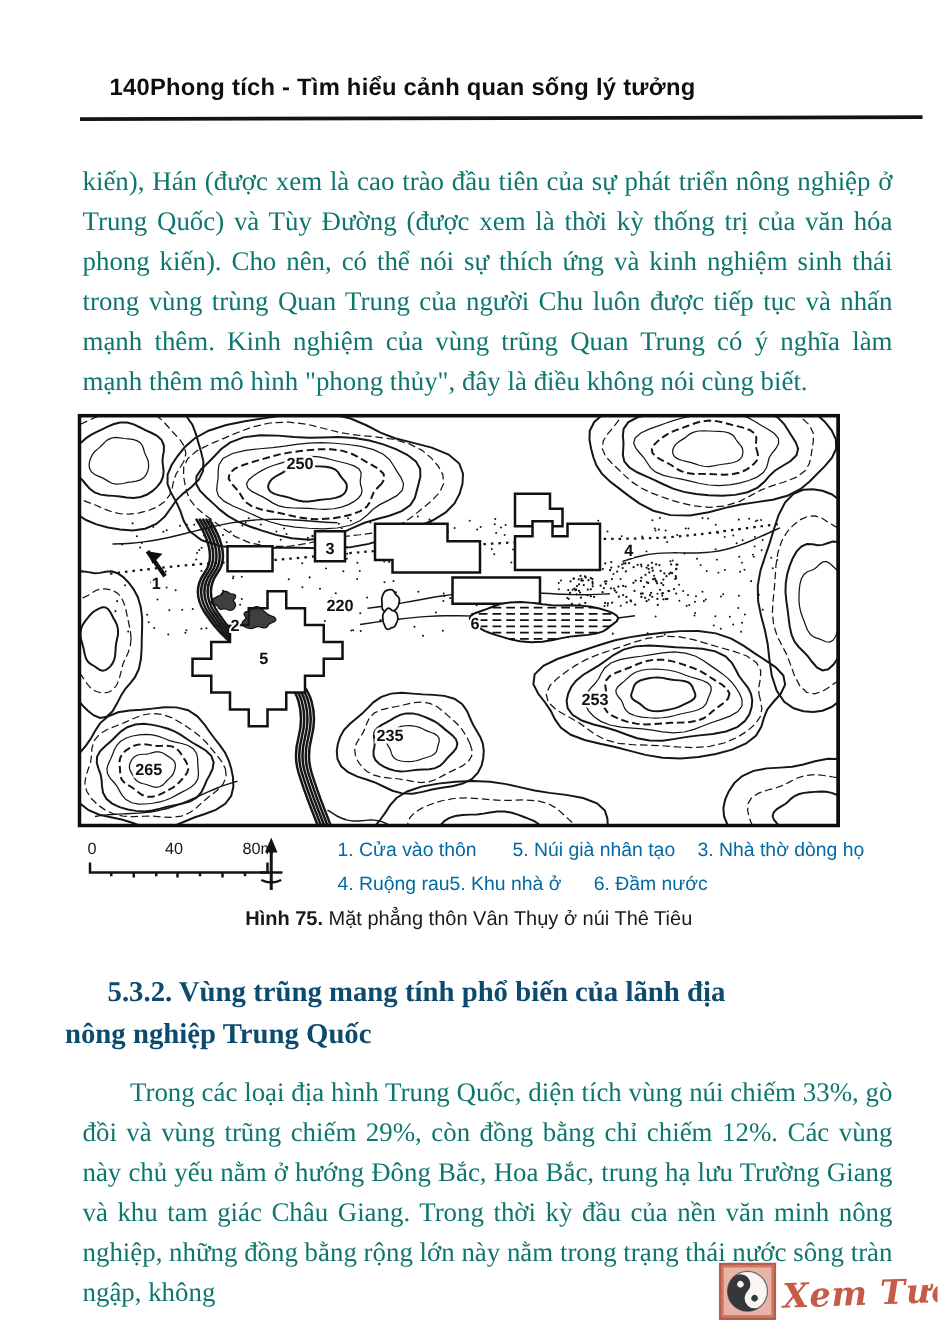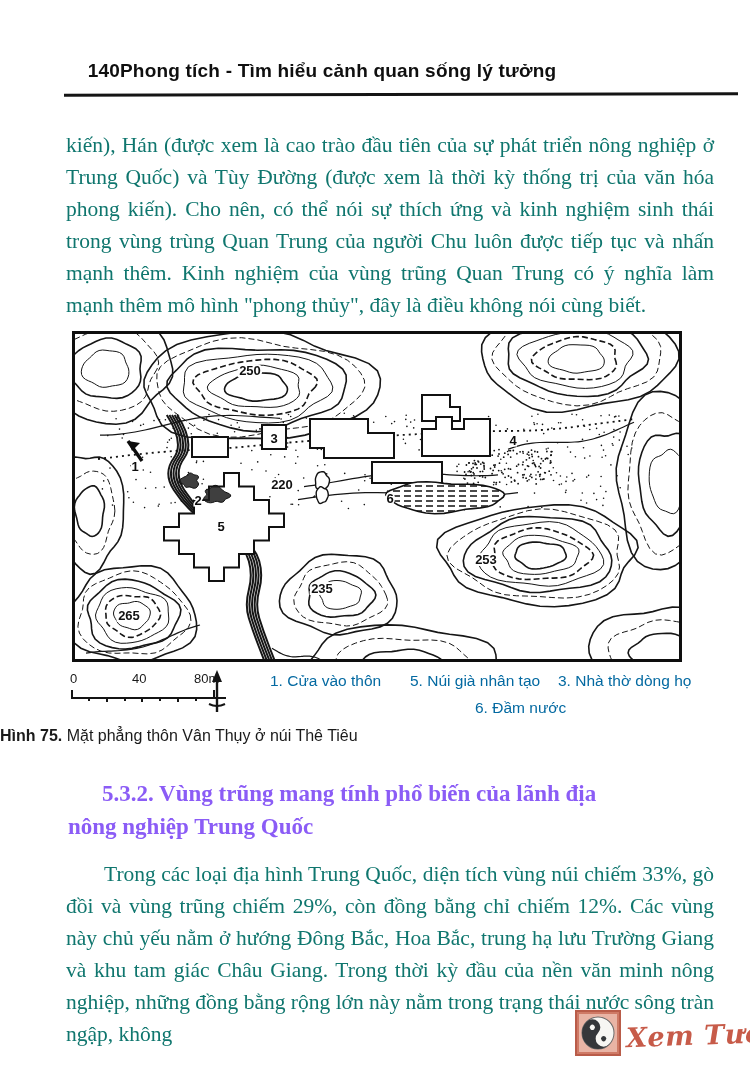--- a/index.html
+++ b/index.html
@@ -11,33 +11,33 @@
   .header{
     position:absolute;left:66px;top:60px;width:672px;
     font-family:"Liberation Sans",sans-serif;font-weight:bold;font-size:19px;color:#0f0f0f;
     letter-spacing:.2px;white-space:nowrap;
   }
   .pageno{display:inline-block;width:54px;text-align:right;}
   .rule{position:absolute;left:64px;top:93px;width:674px;height:3px;background:#141414;transform:rotate(-.12deg);}
   .para{position:absolute;left:66px;width:648px;font-size:21.5px;line-height:32px;text-align:justify;color:#0f766e;}
   .p1{top:107px;}
   .p2{top:836px;text-indent:38px;}
-  .mapbox{position:absolute;left:72px;top:331px;width:610px;height:358px;}
+  .mapbox{position:absolute;left:62px;top:331px;width:610px;height:358px;}
   .mapbox svg{display:block;}
   .underrow{position:absolute;left:62px;top:668px;width:680px;height:58px;}
   .scalebar{position:absolute;left:4px;top:2px;}
   .northarrow{position:absolute;left:142px;top:0px;}
   .legend{position:absolute;left:208px;top:4px;width:470px;height:54px;
     font-family:"Liberation Sans",sans-serif;font-size:15.5px;color:#0369a1;}
   .legend .li{position:absolute;white-space:nowrap;}
   .scaletext{font-family:"Liberation Sans",sans-serif;font-size:13px;fill:#191919;}
-  .caption{position:absolute;left:0;top:727px;width:750px;text-align:left;
+  .caption{position:absolute;left:0;top:727px;width:750px;text-align:center;
     font-family:"Liberation Sans",sans-serif;font-size:16px;color:#1a1a1a;}
   .caption b{font-weight:bold;}
-  .heading{position:absolute;left:68px;top:758px;width:660px;font-weight:bold;font-size:23px;line-height:33px;color:#8b5cf6;}
+  .heading{position:absolute;left:52px;top:758px;width:660px;font-weight:bold;font-size:23px;line-height:33px;color:#0c4a6e;}
   .heading .h-l1{margin-left:34px;}
   .heading .h-l2{}
   .watermark{position:absolute;left:575px;top:1010px;display:flex;align-items:center;gap:5px;}
   .wm-text{font-family:"DejaVu Serif",serif;font-style:italic;font-weight:bold;
     font-size:27px;color:#c75b49;transform:rotate(-2deg);letter-spacing:.5px;white-space:nowrap;}
   
   .ctr{fill:none;stroke:#161616;}
   .bldg{fill:#ffffff;stroke:#111;stroke-width:2;}
   .elev{font-family:"Liberation Sans",sans-serif;font-size:13px;font-weight:bold;fill:#111;
     paint-order:stroke;stroke:#fff;stroke-width:4px;text-anchor:middle;}
@@ -617,20 +617,21 @@
   <svg class="northarrow" width="26" height="50" viewBox="0 0 26 50">
     <polygon points="13,2 8,14 18,14" fill="#141414"></polygon>
     <line x1="13" y1="8" x2="13" y2="44" stroke="#141414" stroke-width="2.4"></line>
     <line x1="4" y1="30" x2="22" y2="30" stroke="#141414" stroke-width="2"></line>
     <path d="M5,36 Q13,40 21,36" fill="none" stroke="#141414" stroke-width="2"></path>
   </svg>
   <div class="legend">
     <span class="li" style="left:0;top:0">1. Cửa vào thôn</span>
     <span class="li" style="left:140px;top:0">5. Núi già nhân tạo</span>
     <span class="li" style="left:288px;top:0">3. Nhà thờ dòng họ</span>
+    <span class="li" style="left:0;top:27px">4. Ruộng rau5. Khu nhà ở</span>
     <span class="li" style="left:205px;top:27px">6. Đầm nước</span>
   </div>
 </div>
 
 <div class="caption">
   <b>Hình 75.</b><span> Mặt phẳng thôn Vân Thụy ở núi Thê Tiêu</span>
 </div>
 
 <h2 class="heading">
   <div class="h-l1">5.3.2. Vùng trũng mang tính phổ biến của lãnh địa</div>

